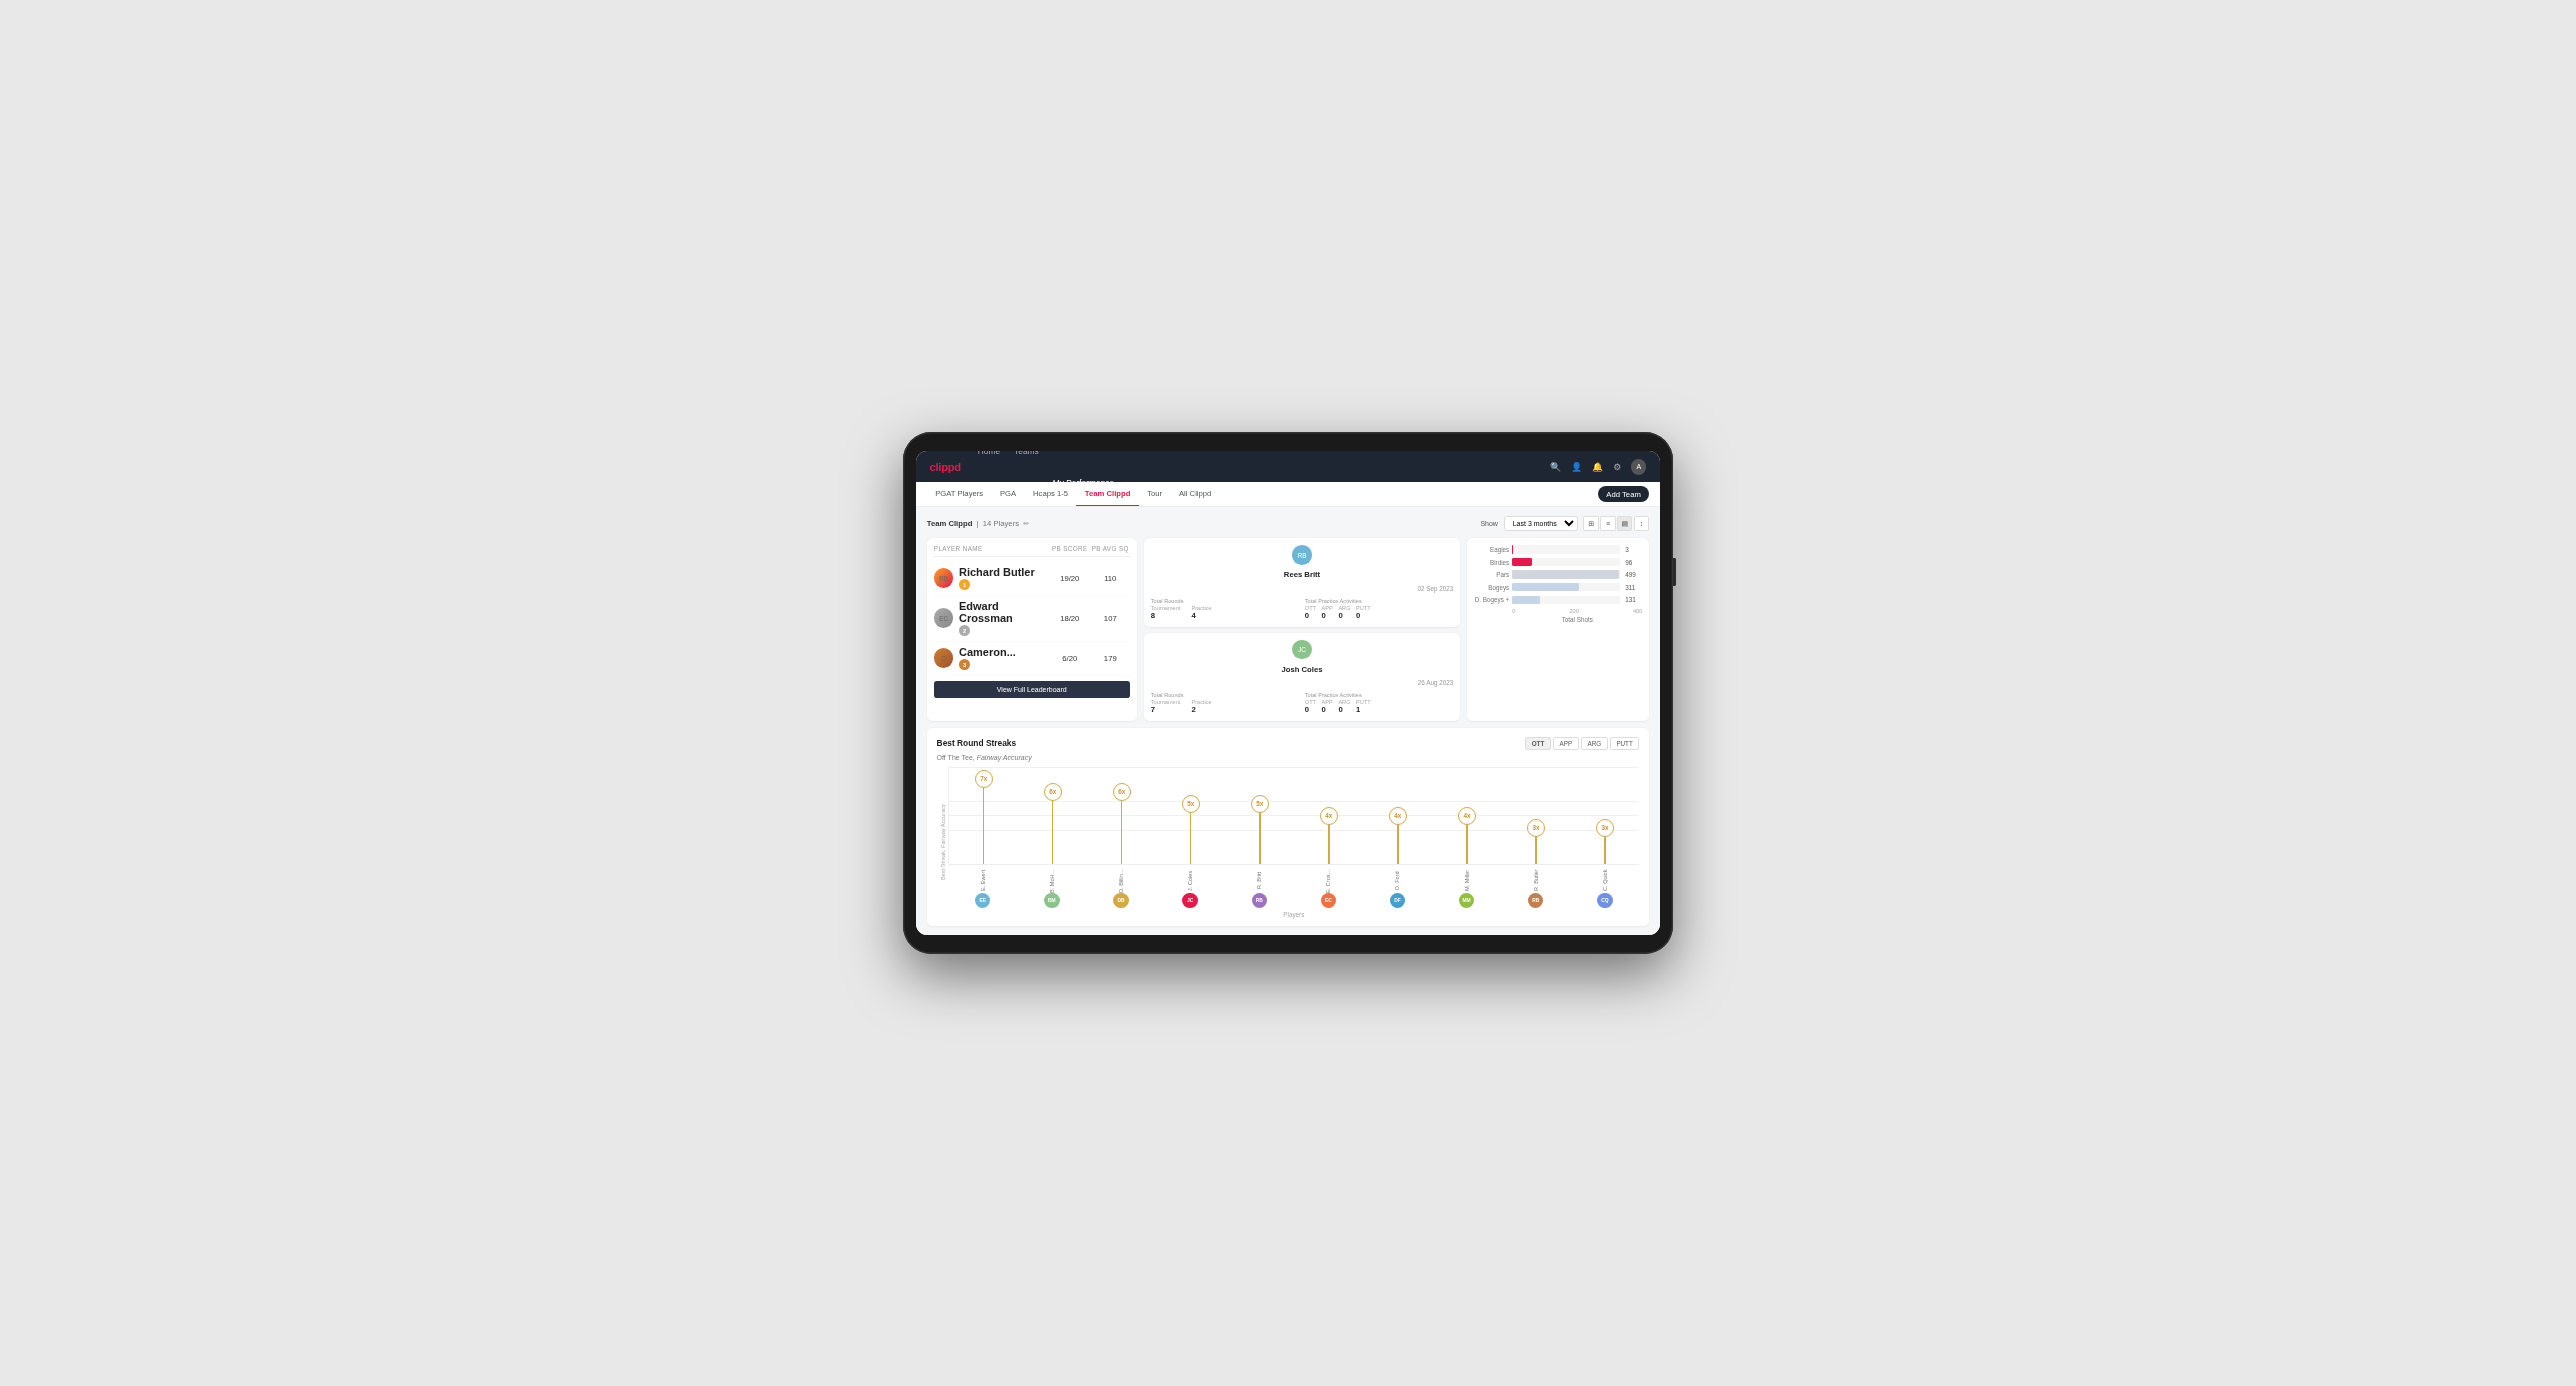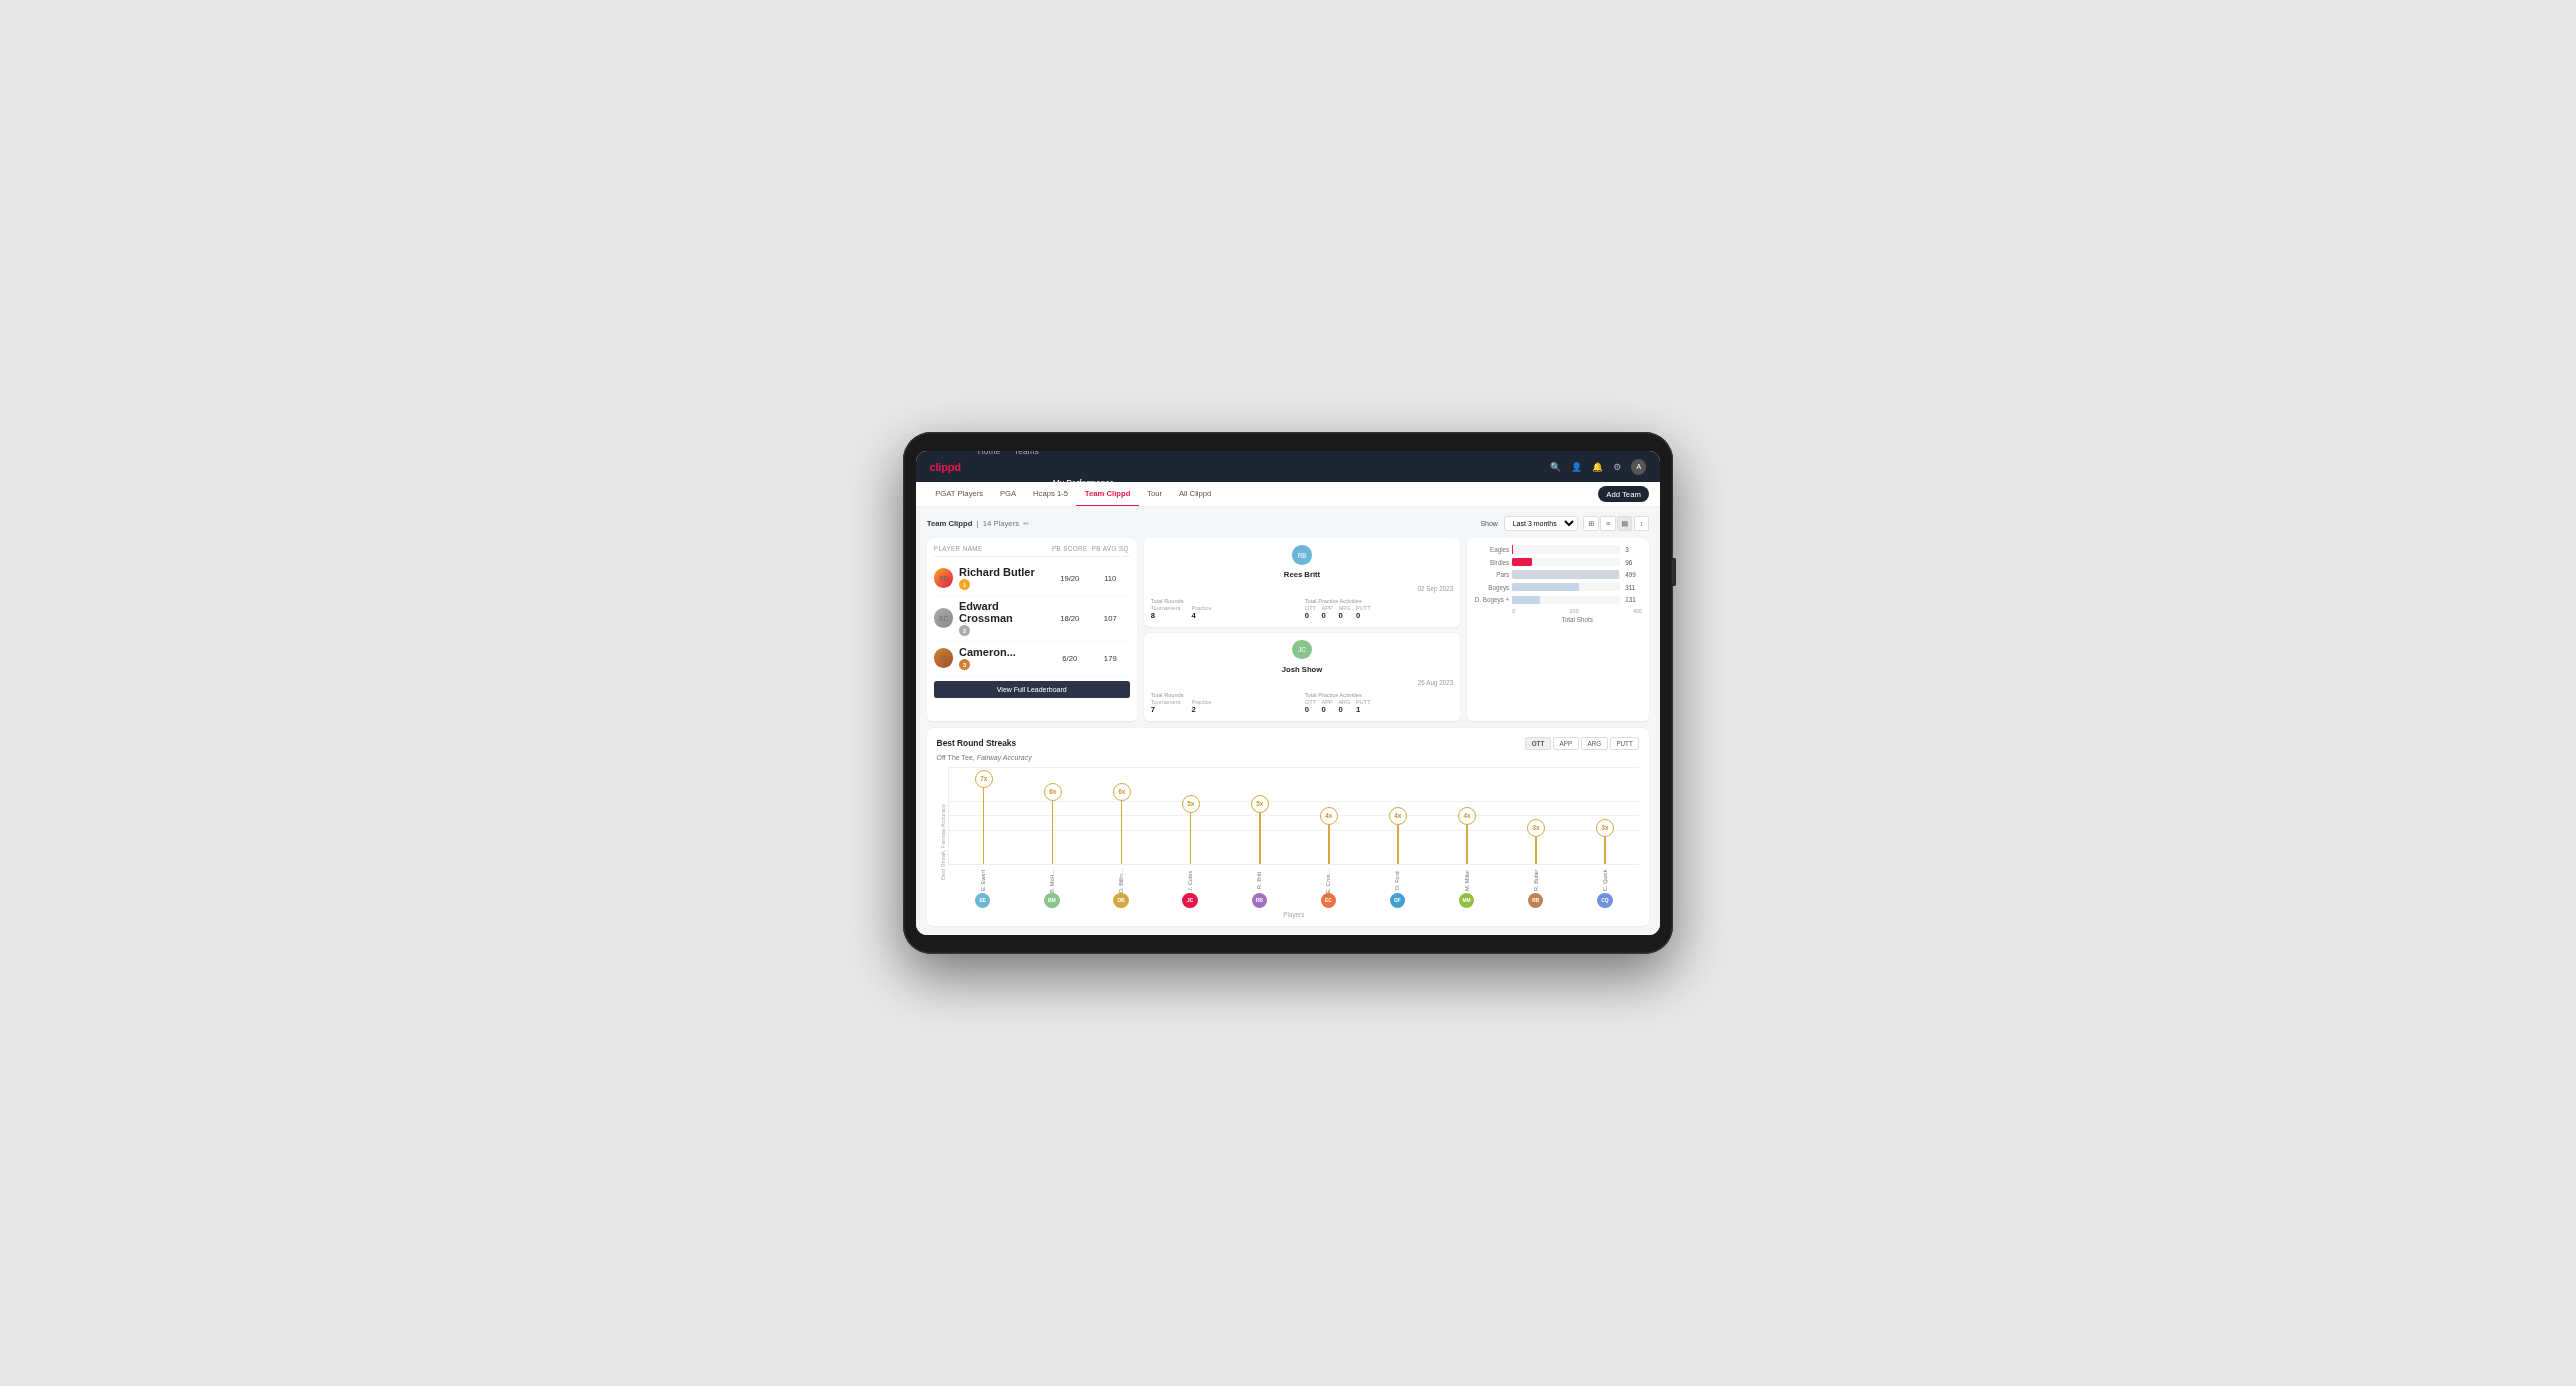--- a/index.html
+++ b/index.html
@@ -504,21 +504,21 @@
                       <div class="pc-stat-value">0</div>
                     </div>
                   </div>
                 </div>
               </div>
             </div>
 
             <div class="player-card">
               <div class="pc-header">
                 <div class="avatar" style="background:#8bc48a;color:#fff;">JC</div>
-                <div class="pc-name">Josh Show</div>
+                <div class="pc-name">Josh Coles</div>
                 <div class="pc-date">26 Aug 2023</div>
               </div>
               <div class="pc-stats">
                 <div>
                   <div class="pc-stat-label">Total Rounds</div>
                   <div style="display:flex;gap:11.2px;">
                     <div>
                       <div class="pc-stat-col-label">Tournament</div>
                       <div class="pc-stat-value">7</div>
                     </div>

